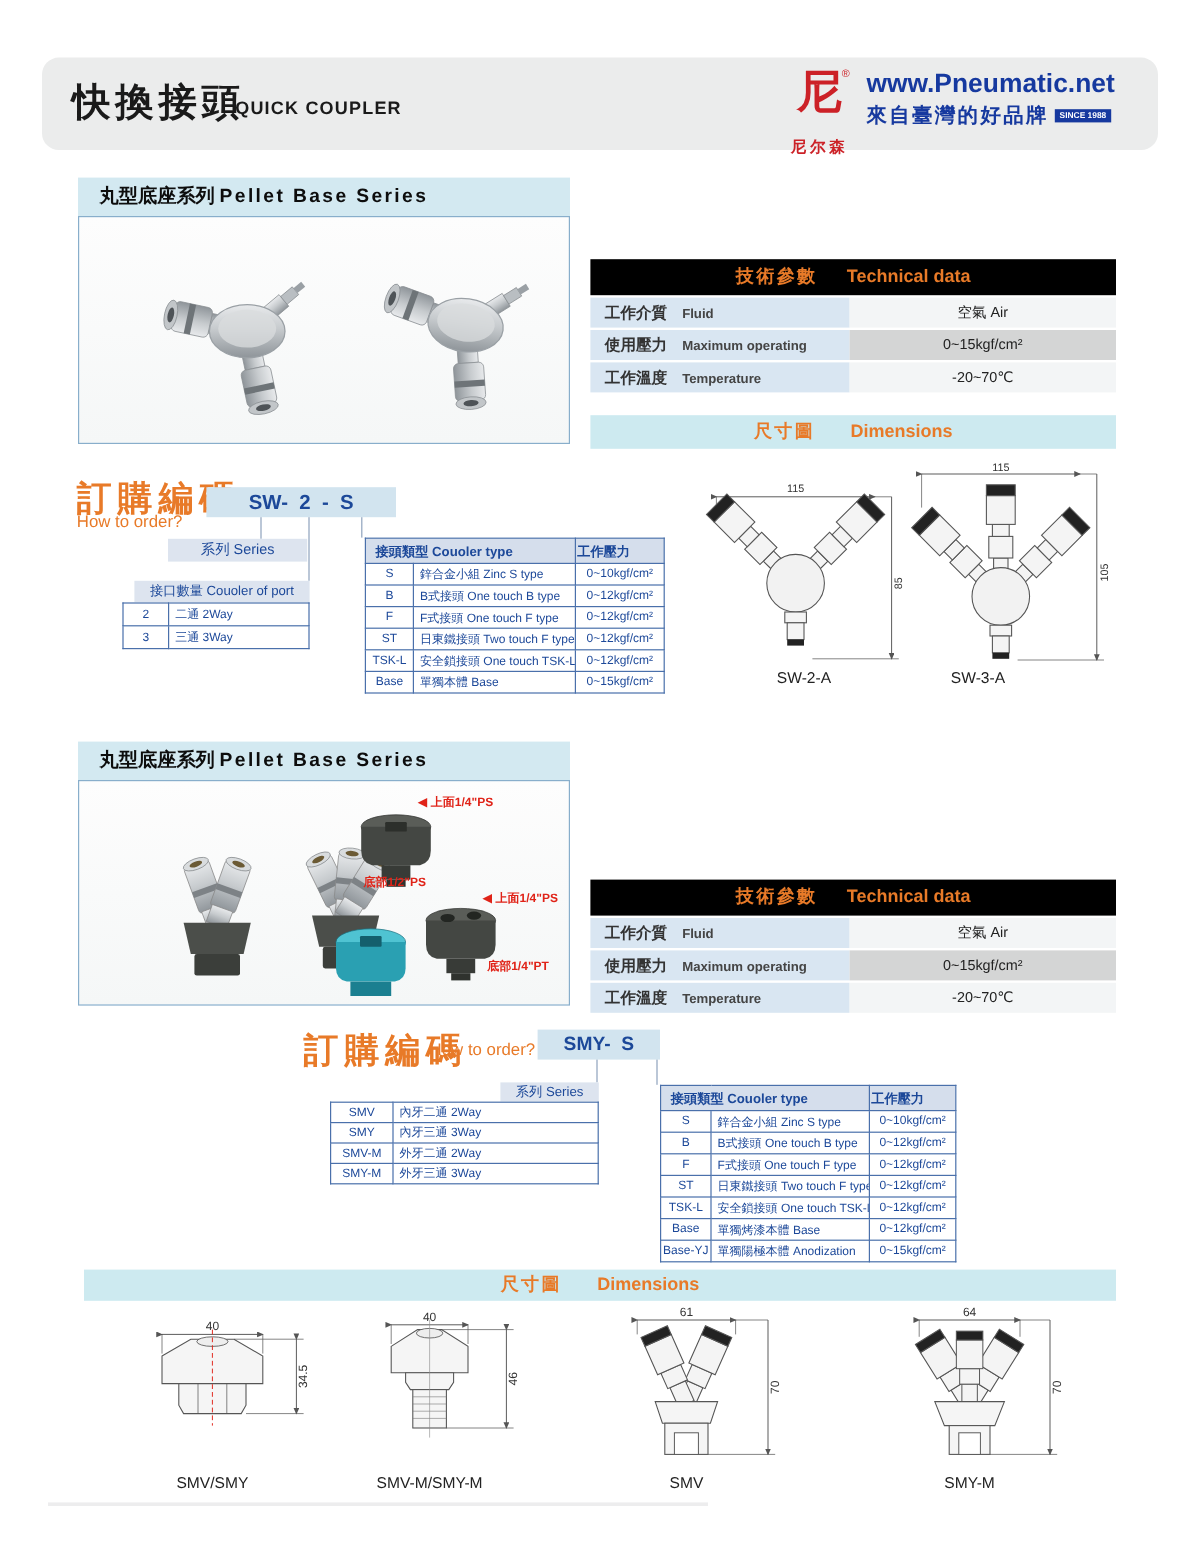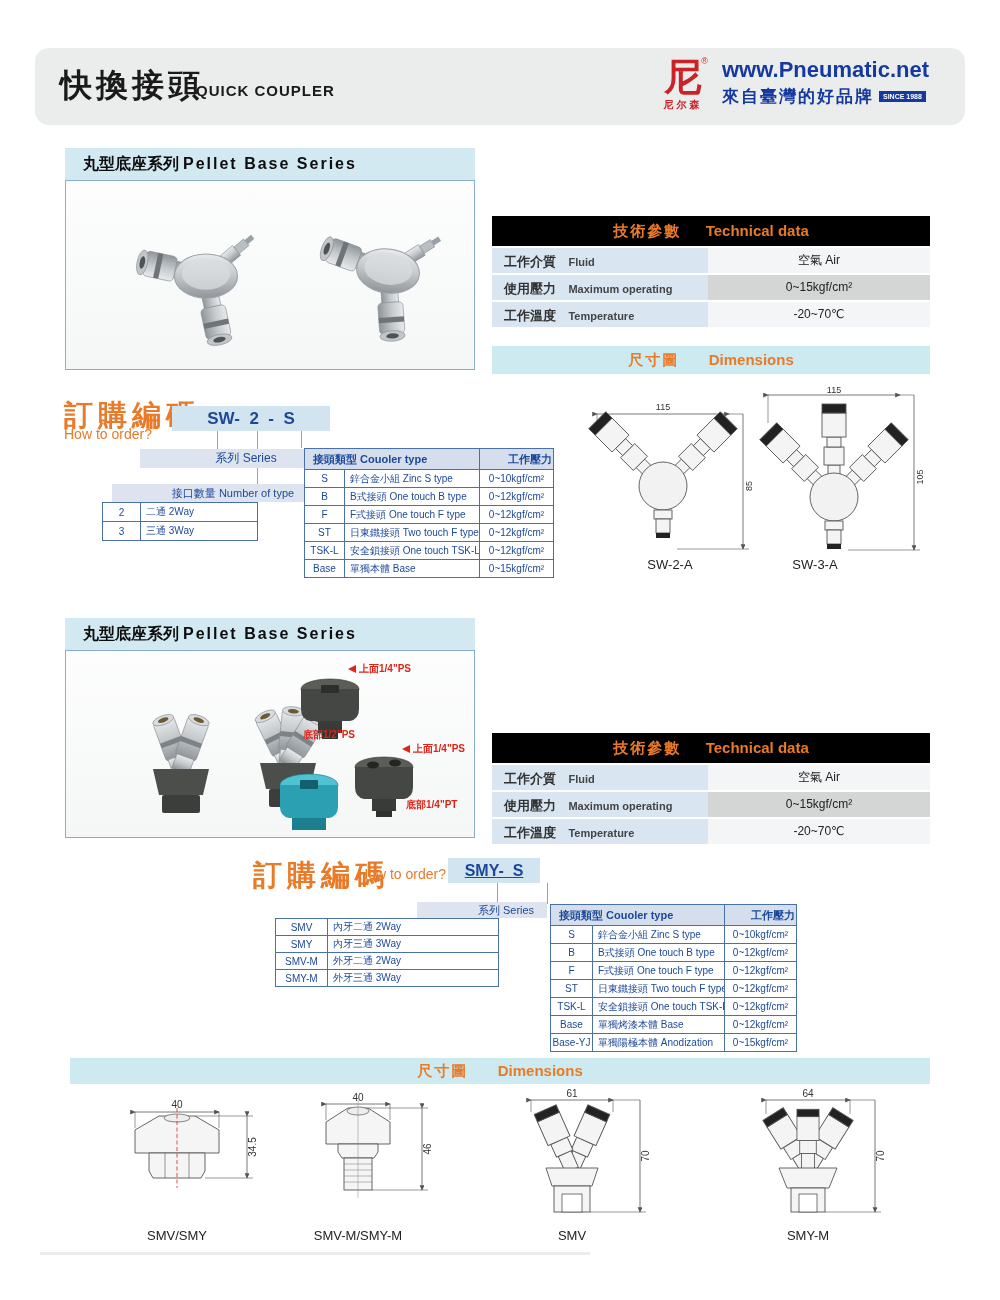--- a/index.html
+++ b/index.html
@@ -8,21 +8,21 @@
   .abs{position:absolute;}
 
   
   .header-band{left:35px;top:48px;width:930px;height:77px;background:#ebecec;border-radius:14px;}
   .title-zh{left:60px;top:64px;font-size:32px;font-weight:bold;color:#1a1a1a;letter-spacing:4px;}
   .title-en{left:196px;top:82px;font-size:15px;font-weight:bold;color:#1a1a1a;letter-spacing:1px;}
   .logo{left:652px;top:58px;display:flex;align-items:flex-start;}
   .logo-mark{width:62px;text-align:center;position:relative;}
   .logo-glyph{font-size:38px;line-height:38px;font-weight:bold;color:#cc2127;}
   .logo-reg{position:absolute;top:-2px;right:6px;font-size:9px;color:#cc2127;}
-  .logo-sub{font-size:10px;font-weight:bold;color:#cc2127;letter-spacing:3px;margin-top:2px;}
+  .logo-sub{font-size:13px;font-weight:bold;color:#cc2127;letter-spacing:3px;margin-top:18px;}
   .logo-text{margin-left:8px;}
   .logo-url{font-size:22px;line-height:24px;font-weight:bold;color:#16399f;letter-spacing:0px;}
   .logo-tagline{font-size:17px;font-weight:bold;color:#16399f;letter-spacing:2px;margin-top:3px;display:flex;align-items:center;}
   .logo-badge{font-size:7px;font-weight:bold;color:#fff;background:#16399f;padding:2px 4px;margin-left:5px;letter-spacing:0px;}
 
   
   .sec-bar{width:410px;height:32px;background:#d3e9f1;line-height:32px;padding-left:18px;box-sizing:border-box;
            font-size:16px;font-weight:bold;color:#0d0d0d;}
   .sec-bar .en{margin-left:4px;letter-spacing:2px;font-weight:bold;}
   .photo-box{width:410px;height:190px;background:linear-gradient(#fdfdfd,#f5f7f7);border:1px solid #88aecb;box-sizing:border-box;}
@@ -41,26 +41,26 @@
 
   .dims-bar{height:28px;background:#cdeaf0;text-align:center;line-height:28px;}
   .dims-bar .zh{color:#e87a28;font-weight:bold;font-size:15px;letter-spacing:2px;}
   .dims-bar .en{color:#e87a28;font-weight:bold;font-size:15px;margin-left:25px;}
 
   
   .order-zh{font-size:29px;font-weight:bold;color:#e87a28;letter-spacing:5px;}
   .order-en{font-size:14px;color:#e87a28;}
   .code-bar{background:#d2e4ef;color:#1c4899;font-weight:bold;text-align:center;white-space:pre;}
   .conn{width:1px;background:#8fa3bd;}
-  .mini-hdr{background:#dde4ef;color:#1c4899;text-align:center;padding-left:48px;}
+  .mini-hdr{background:#dde4ef;color:#1c4899;text-align:center;}
 
   table.ctable{border-collapse:collapse;background:#fff;table-layout:fixed;}
   table.ctable td{border:1px solid #4a70ab;color:#1c4899;overflow:hidden;white-space:nowrap;}
   .ct-h1{background:#d5deec;font-size:11px;font-weight:bold;padding:0 0 0 8px;height:18px;}
-  .ct-h2{background:#d5deec;font-size:11px;font-weight:bold;text-align:right;height:18px;}
+  .ct-h2{background:#d5deec;font-size:11px;font-weight:bold;text-align:left;height:18px;}
   .cc{font-size:10px;text-align:center;height:15px;}
   .cd{font-size:10px;padding-left:5px;height:15px;}
   .cp{font-size:10px;text-align:center;height:15px;}
 
   .draw-label{font-size:13px;color:#222;text-align:center;}
   .ann{display:flex;align-items:center;font-size:10px;font-weight:bold;color:#e02318;white-space:pre;}
   .r-arrow{width:0;height:0;border-top:4px solid transparent;border-bottom:4px solid transparent;
            border-right:8px solid #e02318;margin-right:3px;}
   .footer-line{left:40px;top:1252px;width:550px;height:3px;background:#ededee;}
   svg text{font-family:"Liberation Sans","DejaVu Sans",sans-serif;}
@@ -197,21 +197,21 @@
   </div>
 
   <div class="abs order-zh" style="left:64px;top:396px;">訂購編碼</div>
   <div class="abs order-en" style="left:64px;top:426px;">How to order?</div>
   <div class="abs code-bar" style="left:172px;top:406px;width:158px;height:25px;line-height:25px;font-size:17px;">SW-  2  -  S</div>
   <div class="abs conn" style="left:217px;top:431px;height:18px;"></div>
   <div class="abs conn" style="left:257px;top:431px;height:53px;"></div>
   <div class="abs conn" style="left:301px;top:431px;height:17px;"></div>
 
   <div class="abs mini-hdr" style="left:140px;top:449px;width:116px;height:19px;line-height:19px;font-size:12px;">系列 Series</div>
-  <div class="abs mini-hdr" style="left:112px;top:484px;width:146px;height:18px;line-height:18px;font-size:11px;">接口數量  Number of type</div>
+  <div class="abs mini-hdr" style="left:112px;top:484px;width:146px;height:18px;line-height:18px;font-size:11px;">接口數量  Couoler of port</div>
 
   <table class="ctable abs" style="left:102px;top:502px;width:156px;">
     <colgroup>
         <col style="width:38px">
         <col>
       </colgroup>
     <tbody>
         <tr>
       <td class="cc" style="height:16px">2</td>
       <td class="cd" style="height:16px">二通 2Way</td>
@@ -405,21 +405,21 @@
       <div class="tech-label">
         <span class="zh">工作溫度</span>
         <span class="en">Temperature</span>
       </div>
       <div class="tech-value v-white">-20~70℃</div>
     </div>
   </div>
 
   <div class="abs order-zh" style="left:253px;top:856px;">訂購編碼</div>
   <div class="abs order-en" style="left:358px;top:866px;">How to order?</div>
-  <div class="abs code-bar" style="left:448px;top:858px;width:92px;height:25px;line-height:25px;font-size:16px;text-decoration:underline;">SMY-  S</div>
+  <div class="abs code-bar" style="left:448px;top:858px;width:102px;height:25px;line-height:25px;font-size:16px;">SMY-  S</div>
   <div class="abs conn" style="left:497px;top:883px;height:19px;"></div>
   <div class="abs conn" style="left:547px;top:883px;height:21px;"></div>
 
   <div class="abs mini-hdr" style="left:417px;top:902px;width:82px;height:16px;line-height:16px;font-size:11px;">系列 Series</div>
 
   <table class="ctable abs" style="left:275px;top:918px;width:224px;">
     <colgroup>
         <col style="width:52px">
         <col>
       </colgroup>

